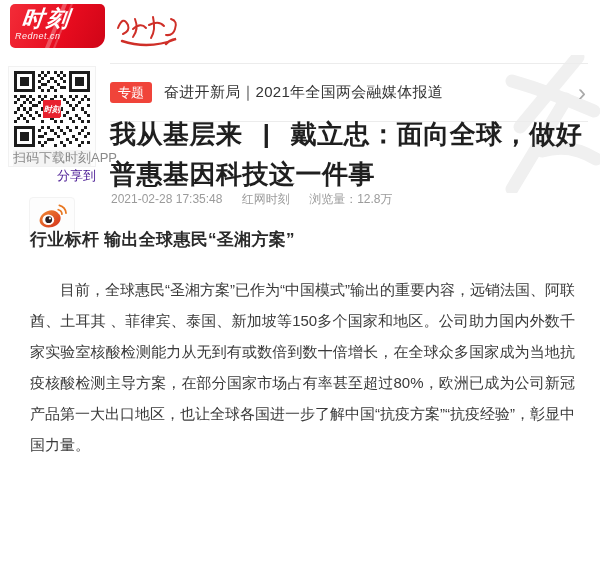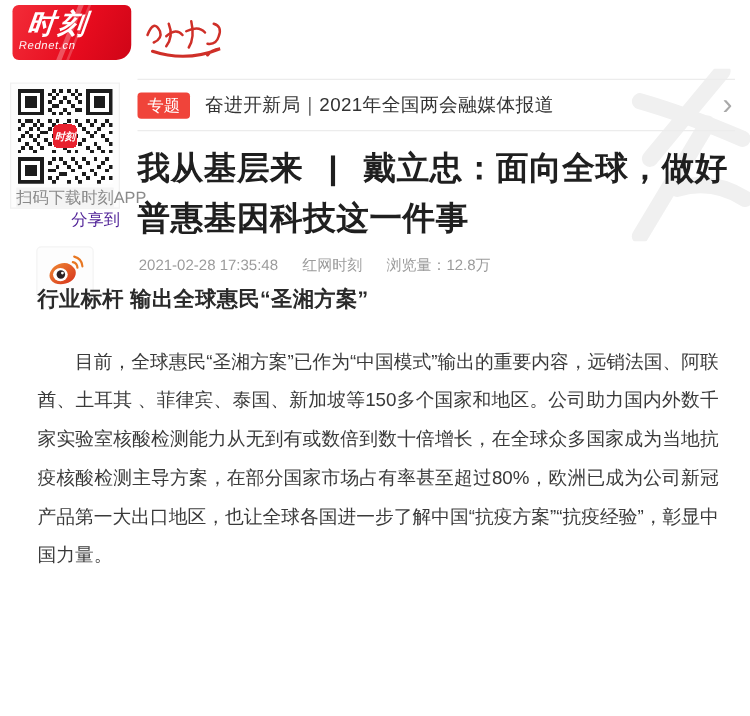--- a/index.html
+++ b/index.html
@@ -33,37 +33,37 @@
   .qr-caption{display:block; background:#f4f4f4; color:#8a8a8a; font-size:13px;
     line-height:16px; margin-top:3px; white-space:nowrap;}
   .share-label{font-size:13px; color:#4c1d95;text-align:right;}
   .weibo-btn{margin:12px auto 0 auto; width:46px; height:42px; background:#fdfdfd;
     border:1px solid #f3f3f3; border-radius:4px; display:flex; align-items:center;
     justify-content:center; cursor:pointer;}
   
   .watermark{position:absolute; right:0; top:55px; width:118px; height:138px; z-index:0; pointer-events:none;}
   
   .topic-banner{
-    position:absolute; left:110px; right:12px; top:63px; height:42px; z-index:1;
+    position:absolute; left:110px; right:12px; top:63px; height:59px; z-index:1;
     display:flex; align-items:center;
     border-top:1px solid var(--border_gray); border-bottom:1px solid var(--border_gray);
     cursor:pointer;
   }
   .topic-badge{background:var(--badge_red); color:#fff; font-size:13px; line-height:21px;
     padding:0 8px; border-radius:3px; margin-right:12px; flex:0 0 auto;}
   .topic-title{font-size:15px; color:#333; letter-spacing:.3px;}
   .topic-chevron{margin-left:auto; color:#a9a9a9; font-size:24px; line-height:20px;
     font-weight:200; padding-right:2px;}
   .headline{
     position:absolute; left:110px; top:116px; width:484px; z-index:1;
     font-size:26px; line-height:40px; font-weight:bold; color:var(--title_black);
     letter-spacing:.5px;
     font-family:Liberation Mono, monospace;
   }
-  .meta-row{position:absolute; left:111px; top:204px; z-index:1; font-size:12px; color:var(--meta_gray);}
+  .meta-row{position:absolute; left:111px; top:191px; z-index:1; font-size:12px; color:var(--meta_gray);}
   .meta-row span{margin-right:16px;}
   
   .article-body{position:absolute; left:30px; top:228px; width:545px; z-index:1; color:var(--body_text);}
   .subheading{font-size:17px; font-weight:bold; color:#2a2a2a; line-height:24px; margin-bottom:22px; letter-spacing:.3px;}
   .para{font-size:15px; line-height:31px; text-indent:2em; text-align:justify;}
   .para + .para{margin-top:17px;}
 </style>
 </head>
 <body>
 

